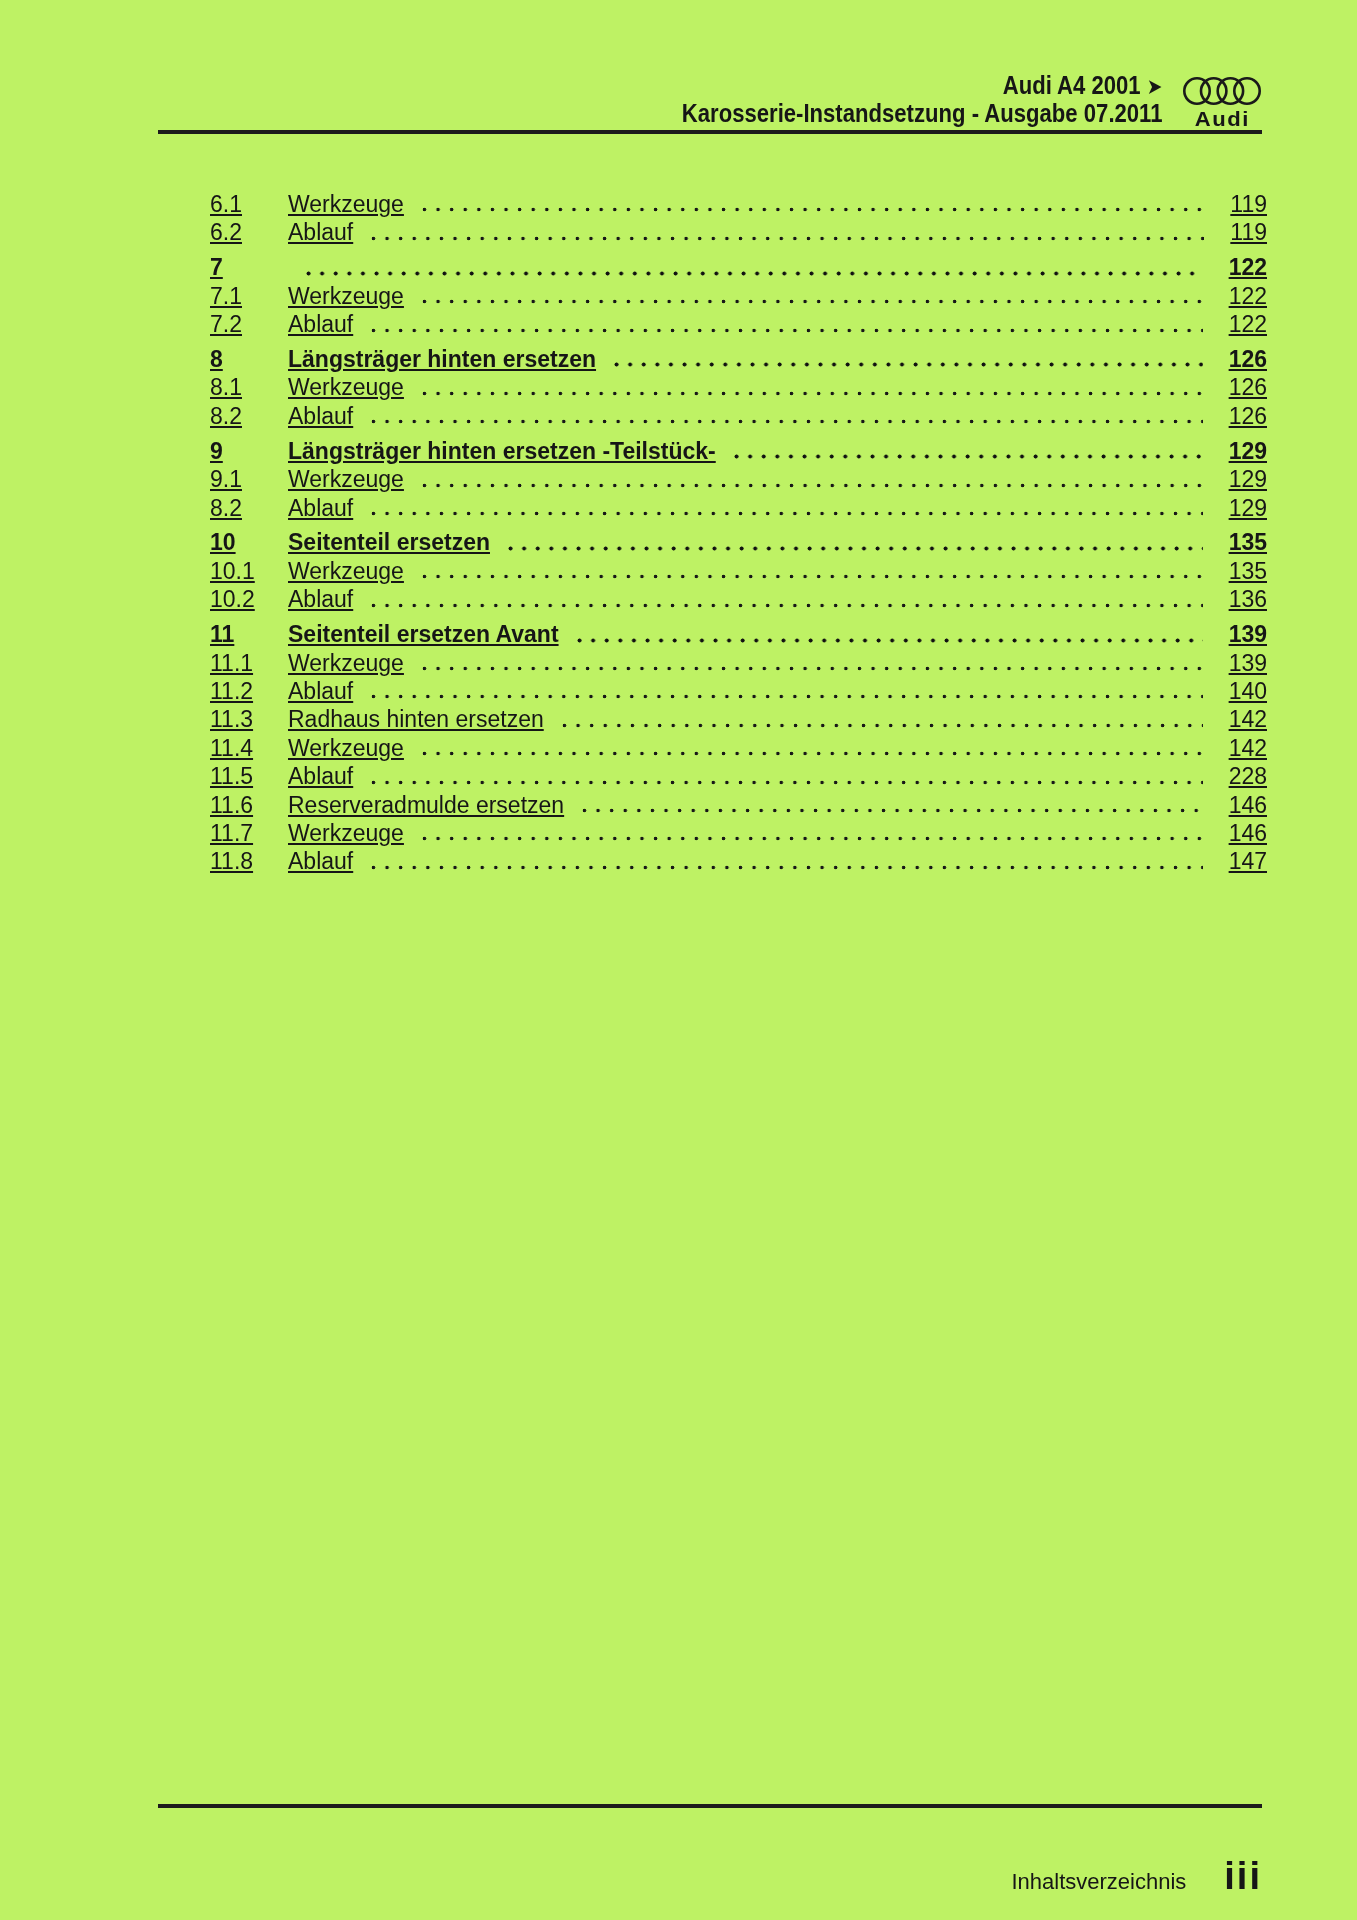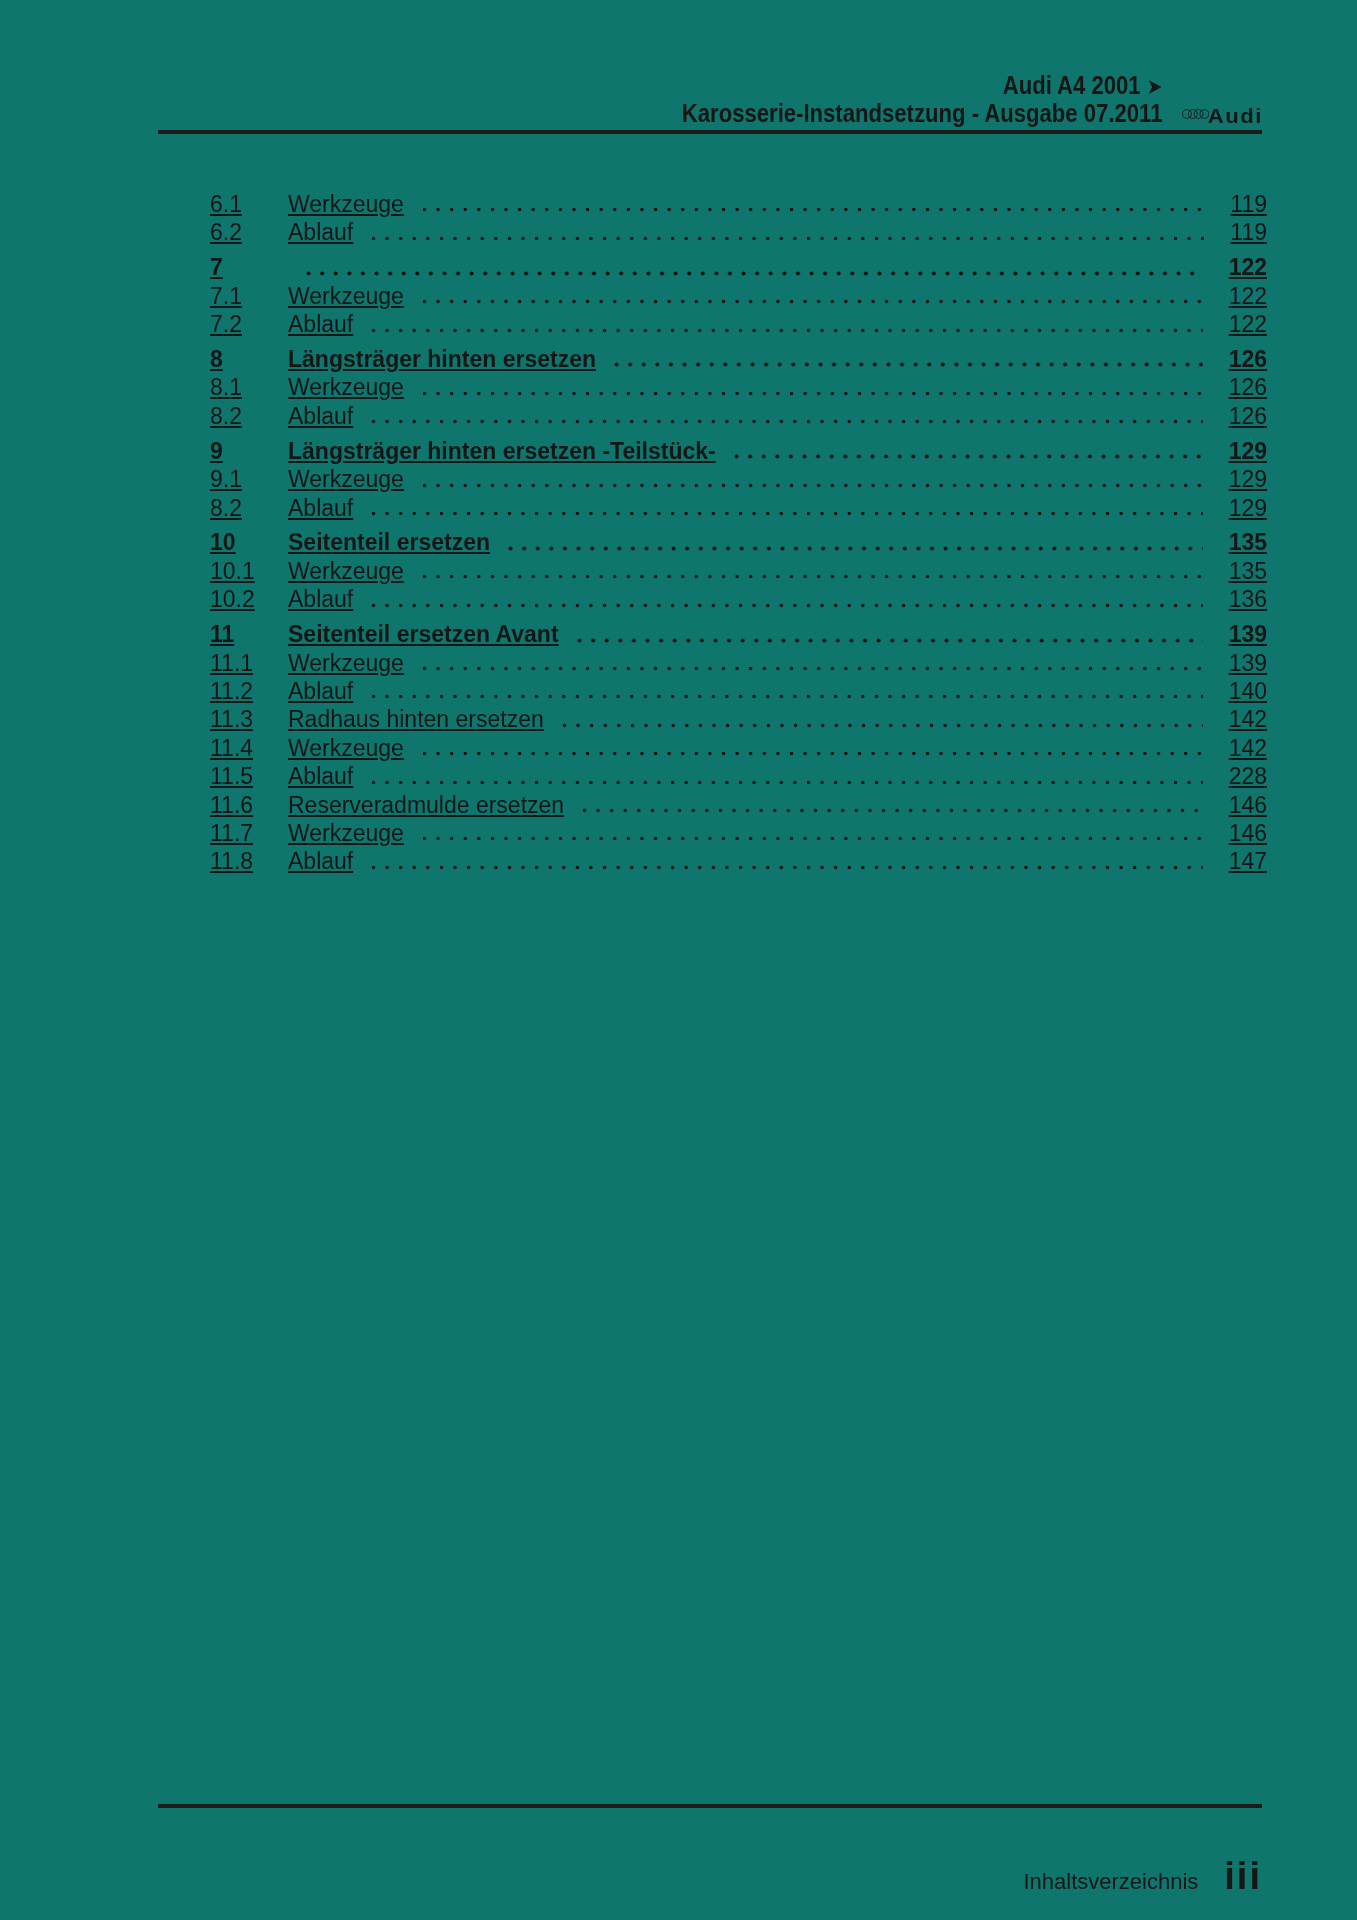--- a/index.html
+++ b/index.html
@@ -1,20 +1,20 @@
 <!DOCTYPE html>
 <html><head>
 <meta charset="utf-8">
 <style>
   html, body { margin: 0; padding: 0; background: #ffffff; }
   .page {
     position: relative;
     width: 1357px;
     height: 1920px;
-    background: #0f766e;
+    background: #bef264;
     font-family: "Liberation Sans", "DejaVu Sans", sans-serif;
     color: #161616;
     overflow: hidden;
   }
 
   
   .header {
     position: absolute;
     left: 158px;
     top: 0;
@@ -35,21 +35,21 @@
     padding-bottom: 3px;
     white-space: nowrap;
   }
   .arrow {
     font-family: "DejaVu Sans", sans-serif;
     font-size: 22px;
     letter-spacing: 0;
   }
   .logo {
     display: flex;
-    flex-direction: row;
+    flex-direction: column;
     align-items: center;
     width: 80px;
     padding-bottom: 1px;
     flex: 0 0 auto;
   }
   .rings { display: block; }
   .wordmark {
     font-weight: bold;
     font-size: 21px;
     line-height: 1;
@@ -100,21 +100,21 @@
   
   .footer-rule { top: 1804px; }
   .footer {
     position: absolute;
     left: 158px;
     top: 1817px;
     width: 1104px;
     display: flex;
     justify-content: flex-end;
     align-items: baseline;
-    gap: 26px;
+    gap: 38px;
   }
   .footer-label { font-size: 22px; }
   .footer-page {
     font-size: 38px;
     font-weight: bold;
     letter-spacing: 2px;
     line-height: 1.1;
     margin-top: 39px;
   }
 </style>

